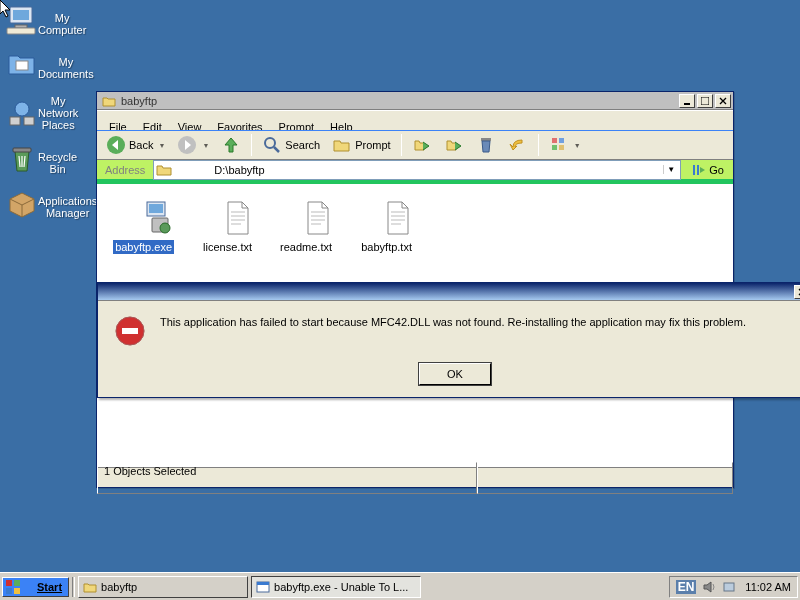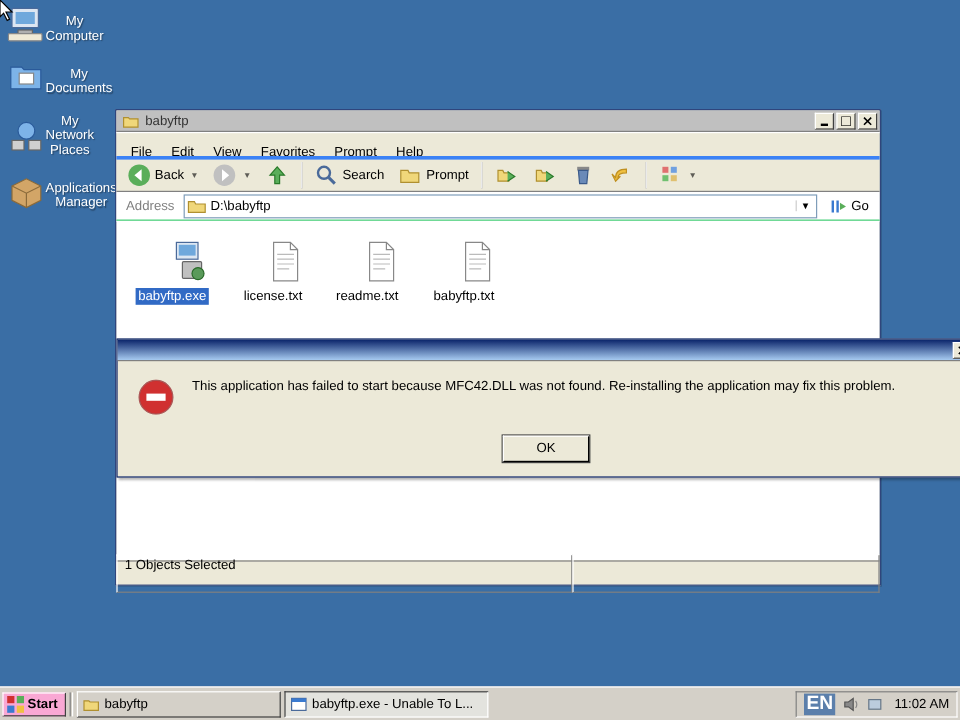--- a/index.html
+++ b/index.html
@@ -15,31 +15,31 @@
 .explorer { position: absolute; top: 91px; left: 96px; width: 638px; height: 397px; background: #ece9d8; border: 1px solid #0a246a; box-shadow: 1px 1px 0 rgba(0,0,0,0.15); }
 .titlebar { background: linear-gradient(#a6caf0 0%, #8cb3dd 50%, #c8d8ef 100%); height: 18px; display: flex; align-items: center; padding: 0 2px; border-bottom: 1px solid #808080;}
 .titlebar-inactive { background: #c0c0c0; color: #808080; }
 .titlebar .title-icon { width: 14px; height: 14px; margin: 0 3px; }
 .titlebar .title-text { flex: 1; padding-left: 2px; color: #333; font-size: 11px; }
 .titlebar .win-btn { width: 16px; height: 14px; background: #ece9d8; border: 1px solid #fff; border-right-color: #404040; border-bottom-color: #404040; margin-left: 2px; display: flex; align-items: center; justify-content: center; font-size: 10px; cursor: pointer; }
 
 .menubar { background: #ece9d8; height: 20px; display: flex; align-items: center; padding: 0 4px; border-top: 1px solid #fff; }
 .menubar .menu-item { padding: 2px 8px; cursor: pointer; margin-top: 12px; }
 
-.toolbar { background: #ece9d8; height: 30px; display: flex; align-items: center; padding: 0 4px; border-top: 3px solid #3b82f6; border-bottom: 1px solid #808080; gap: 2px;}
+.toolbar { background: #ece9d8; height: 30px; display: flex; align-items: center; padding: 0 4px; border-top: 1px solid #3b82f6; border-bottom: 1px solid #808080; gap: 2px;}
 .tb-btn { display: flex; align-items: center; padding: 2px 4px; cursor: pointer; border: 1px solid transparent; border-radius: 2px; gap: 3px;}
 .tb-sep { width: 1px; height: 22px; background: #808080; margin: 0 3px; border-right: 1px solid #fff; }
 .tb-icon { width: 20px; height: 20px; display: flex; align-items: center; justify-content: center; }
 .dropdown-arrow { font-size: 7px; margin-left: 2px; opacity: 0.6; }
 
-.addressbar { background: #ffffff; height: 24px; display: flex; align-items: center; padding: 2px 4px; gap: 4px; border-bottom: 1px solid #22c55e; }
+.addressbar { background: #bef264; height: 24px; display: flex; align-items: center; padding: 2px 4px; gap: 4px; border-bottom: 5px solid #22c55e; }
 .addr-label { padding: 0 4px; color: #808080; }
 .addr-input { flex: 1; display: flex; align-items: center; background: #fff; border: 1px solid #7f9db9; height: 20px; padding: 0 2px; }
 .addr-input .folder-mini { width: 16px; height: 14px; margin-right: 3px;}
-.addr-input input { flex: 1; border: none; outline: none; font-size: 11px; }
+.addr-input input { flex: 1; border: none; outline: none; font-size: 11px; margin-left: 39px; }
 .addr-input .addr-drop { width: 15px; text-align: center; cursor: pointer; border-left: 1px solid #ccc; font-size: 8px;}
 .go-btn { display: flex; align-items: center; padding: 1px 4px; cursor: pointer; gap: 3px; border: 1px solid transparent; border-radius: 2px;}
 
 .file-area { background: #fff; flex: 1; padding: 12px 6px; display: flex; align-items: flex-start; gap: 6px; }
 .file-item { display: flex; flex-direction: column; align-items: flex-end; width: 74px; padding: 3px; cursor: pointer; }
 .file-item .file-icon { width: 32px; height: 36px; display: flex; align-items: center; justify-content: center; }
 .file-item .file-label { text-align: center; margin-top: 4px; padding: 1px 2px; }
 .file-item.selected .file-label { background: #316ac5; color: #fff; }
 .explorer-body{display:flex;flex-direction:column;height:calc(100% - 18px);}
 .content-area{flex:1;overflow:hidden;border-top:1px solid #fff}
@@ -54,26 +54,26 @@
 .dialog .titlebar .title-text { color: #fff; font-weight: bold; }
 .dialog .titlebar .win-btn.close-only { margin-left: auto; }
 .dialog-body { padding: 14px 16px 10px 16px; display: flex; align-items: flex-start; gap: 14px; }
 .dialog-body .error-icon { width: 32px; height: 32px; flex-shrink: 0; }
 .dialog-body .msg { line-height: 14px; }
 .dialog-actions { display: flex; justify-content: center; padding: 6px 0 12px 0; }
 .dialog-actions button { width: 72px; height: 22px; background: #ece9d8; border: 1px solid #000; border-top-color: #fff; border-left-color: #fff; box-shadow: 0 0 0 1px #404040; cursor: pointer; font-size: 11px;}
 
 
 .taskbar { position: absolute; bottom: 0; left: 0; right: 0; height: 28px; background: #d4d0c8; border-top: 1px solid #fff; display: flex; align-items: center; padding: 2px; gap: 3px;}
-.start-btn { display: flex; align-items: center; padding: 1px 6px 1px 2px; border: 1px solid #fff; border-right-color: #404040; border-bottom-color: #404040; background: #f9a8d4; cursor: pointer; font-weight: bold; gap: 2px;}
+.start-btn { display: flex; align-items: center; padding: 1px 6px 1px 2px; border: 1px solid #fff; border-right-color: #404040; border-bottom-color: #404040; background: #3b82f6; cursor: pointer; font-weight: bold; gap: 16px; text-decoration: underline;}
 .task-btn { display: flex; align-items: center; width: 170px; height: 22px; padding: 2px 4px; border: 1px solid #fff; border-right-color: #404040; border-bottom-color: #404040; background: #d4d0c8; cursor: pointer; gap: 4px; overflow: hidden; white-space: nowrap; }
 .task-btn.active { border: 1px solid #404040; border-right-color:#fff; border-bottom-color:#fff; background: #e3e3de;}
 .task-sep { width: 3px; height: 20px; border-left: 1px solid #808080; border-right: 1px solid #fff; }
 .tray { margin-left: auto; display: flex; align-items: center; gap: 6px; padding: 2px 6px; border: 1px solid #808080; border-right-color:#fff; border-bottom-color:#fff; height: 22px;}
-.tray .lang { background: #5b7fab; color: #fff; padding: 0 2px; font-size: 16px; font-weight: bold; cursor:pointer;}
+.tray .lang { background: #5b7fab; color: #fff; padding: 0 2px; font-size: 12px; font-weight: bold; cursor:pointer;}
 .tray .clock { padding-left: 3px;}
 
 
 .cursor { position: absolute; top: 0px; left: 0px; z-index: 100; pointer-events:none;}
 </style>
 </head>
 <body>
 
 <svg class="cursor" width="16" height="20">
     <path d="M0 0 L0 14 L3 11 L6 17 L8 16 L5 10 L10 10 Z" fill="#fff" stroke="#000" stroke-width="1"></path>
@@ -102,20 +102,30 @@
   </div>
   <div class="desktop-icon">
     <div class="icon-img">
         <svg width="32" height="32">
           <circle cx="16" cy="10" r="7" fill="#7db3e8" stroke="#2a5a9a"></circle>
           <rect x="4" y="18" width="10" height="8" fill="#d0d0d0" stroke="#666"></rect>
           <rect x="18" y="18" width="10" height="8" fill="#d0d0d0" stroke="#666"></rect>
         </svg>
       </div>
     <div class="icon-label">My Network Places</div>
+  </div>
+  <div class="desktop-icon">
+    <div class="icon-img">
+        <svg width="32" height="32">
+          <path d="M9 8 L23 8 L21 28 L11 28 Z" fill="#5a9a5a" stroke="#2a5a2a"></path>
+          <rect x="7" y="5" width="18" height="4" rx="1" fill="#888" stroke="#444"></rect>
+          <path d="M13 13 L14 24 M16 13 L16 24 M19 13 L18 24" stroke="#fff" stroke-width="1.2"></path>
+        </svg>
+      </div>
+    <div class="icon-label">Recycle Bin</div>
   </div>
   <div class="desktop-icon">
     <div class="icon-img">
         <svg width="32" height="32">
           <path d="M4 12 L16 6 L28 12 L28 24 L16 30 L4 24 Z" fill="#d2a567" stroke="#8a6a3a"></path>
           <path d="M4 12 L16 18 L28 12 M16 18 L16 30" stroke="#8a6a3a" fill="none"></path>
         </svg>
       </div>
     <div class="icon-label">Applications Manager</div>
   </div>

